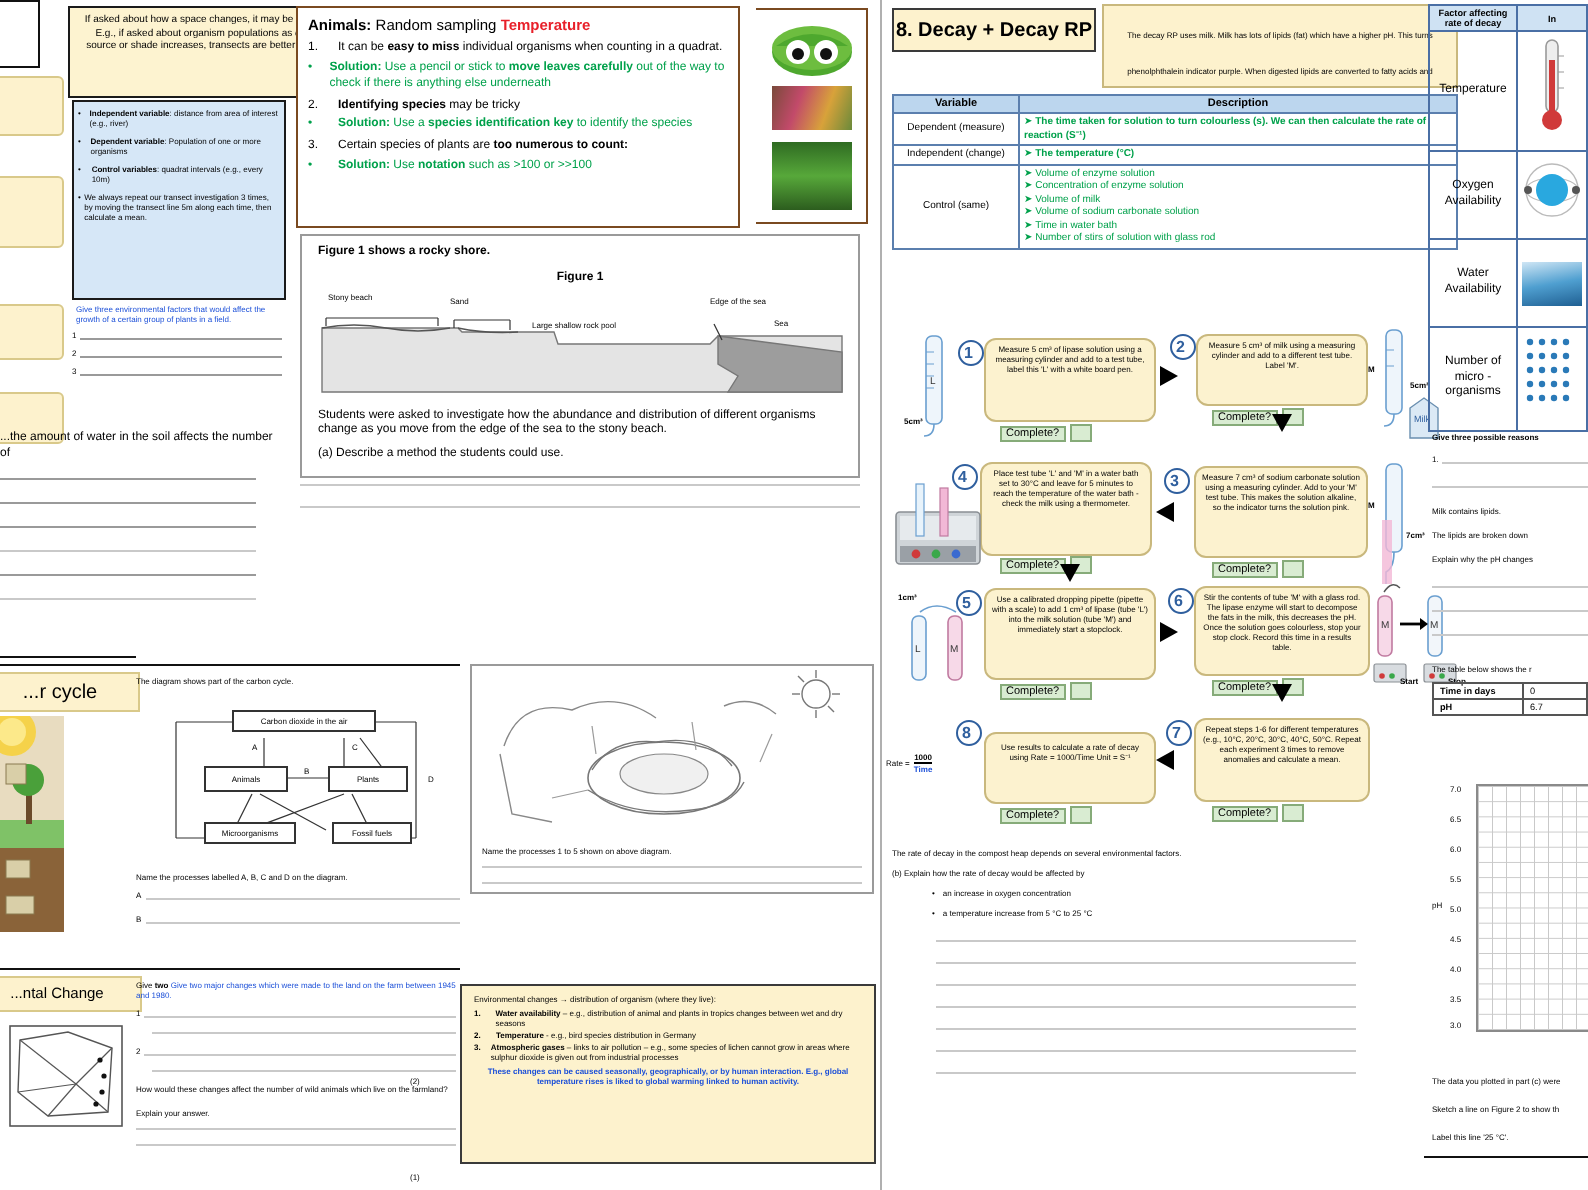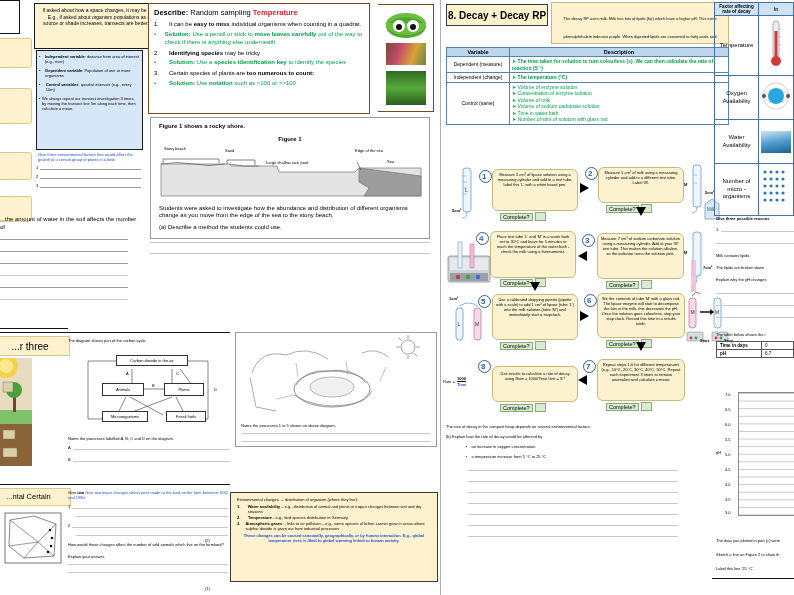--- a/index.html
+++ b/index.html
@@ -127,21 +127,21 @@
   <div class="ln" style="margin-bottom:10px;"></div>
   <div class="ln" style="margin-bottom:10px;"></div>
   <div class="ln2" style="margin-bottom:10px;"></div>
   <div class="ln" style="margin-bottom:10px;"></div>
   <div class="ln2" style="margin-bottom:10px;"></div>
 </div>
 <div class="abs" style="left:0;top:328px;width:68px;height:0;border-top:1.5px solid #111;"></div>
 
 <div class="abs quadbox" style="left:148px;top:3px;width:222px;height:111px;padding:4px 5px;">
   <div class="md b" style="margin-bottom:3px;">
-    <span>Describe:</span><span style="font-weight:normal;"> Random sampling </span><span class="red">Temperature</span>
+    <span>Animals:</span><span style="font-weight:normal;"> Random sampling </span><span class="red">Temperature</span>
   </div>
   <div class="sm" style="display:flex;gap:3px;margin-bottom:2px;">
     <span style="width:12px;">1.</span>
     <span>It can be <b>easy to miss</b> individual organisms when counting in a quadrat.</span>
   </div>
   <div class="sm" style="display:flex;gap:3px;margin-bottom:3px;">
     <span class="grn" style="width:12px;">•</span>
     <span class="grn"><b>Solution:</b> Use a pencil or stick to <b>move leaves carefully</b> out of the way to check if there is anything else underneath</span>
   </div>
   <div class="sm" style="display:flex;gap:3px;margin-bottom:2px;">
@@ -206,21 +206,21 @@
 </div>
 <div class="abs" style="left:150px;top:241px;width:280px;">
   <div class="ln2" style="margin-bottom:9px;"></div>
   <div class="ln2" style="margin-bottom:9px;"></div>
 </div>
 
 <div class="abs" style="left:148px;top:248px;width:2px;height:80px;"></div>
 
 <div class="abs" style="left:0;top:332px;width:230px;height:0;border-top:1.2px solid #111;"></div>
 <div class="abs note" style="left:-10px;top:336px;width:80px;height:20px;display:flex;align-items:center;justify-content:center;">
-  <span class="lg">...r three</span>
+  <span class="lg">...r cycle</span>
 </div>
 <div class="abs ph-soil" style="left:0;top:358px;width:32px;height:108px;">
   <svg width="32" height="108" viewBox="0 0 32 108">
     <rect width="32" height="108" fill="#e8dcc0"></rect>
     <circle cx="6" cy="8" r="12" fill="#f5d24a"></circle>
     <circle cx="6" cy="8" r="7" fill="#fce98a"></circle>
     <rect x="0" y="52" width="32" height="14" fill="#7fc267"></rect>
     <rect x="0" y="66" width="32" height="42" fill="#8a6339"></rect>
     <rect x="13" y="34" width="3" height="20" fill="#6b4a2a"></rect>
     <circle cx="14" cy="32" r="8" fill="#4aa03a"></circle>
@@ -307,21 +307,21 @@
   </div>
   <div class="tiny" style="padding:0 5px;">Name the processes 1 to 5 shown on above diagram.</div>
   <div style="padding:4px 5px 0 5px;">
     <div class="ln2" style="margin-bottom:6px;"></div>
     <div class="ln2" style="margin-bottom:6px;"></div>
   </div>
 </div>
 
 <div class="abs" style="left:0;top:484px;width:230px;height:0;border-top:1.2px solid #111;"></div>
 <div class="abs note" style="left:-14px;top:488px;width:85px;height:18px;display:flex;align-items:center;justify-content:center;">
-  <span class="md">...ntal Certain</span>
+  <span class="md">...ntal Change</span>
 </div>
 <div class="abs" style="left:4px;top:512px;width:58px;height:52px;">
   <svg width="58" height="52" viewBox="0 0 58 52">
     <rect x="1" y="1" width="56" height="50" fill="#fff" stroke="#555" stroke-width="0.8"></rect>
     <path d="M6 8 L30 4 L52 12 L50 44 L20 46 L5 34 Z" fill="none" stroke="#555" stroke-width="0.7"></path>
     <line x1="6" y1="8" x2="34" y2="30" stroke="#555" stroke-width="0.6"></line>
     <line x1="34" y1="30" x2="52" y2="12" stroke="#555" stroke-width="0.6"></line>
     <line x1="34" y1="30" x2="20" y2="46" stroke="#555" stroke-width="0.6"></line>
     <line x1="34" y1="30" x2="50" y2="44" stroke="#555" stroke-width="0.6"></line>
     <line x1="34" y1="30" x2="5" y2="34" stroke="#555" stroke-width="0.6"></line>

